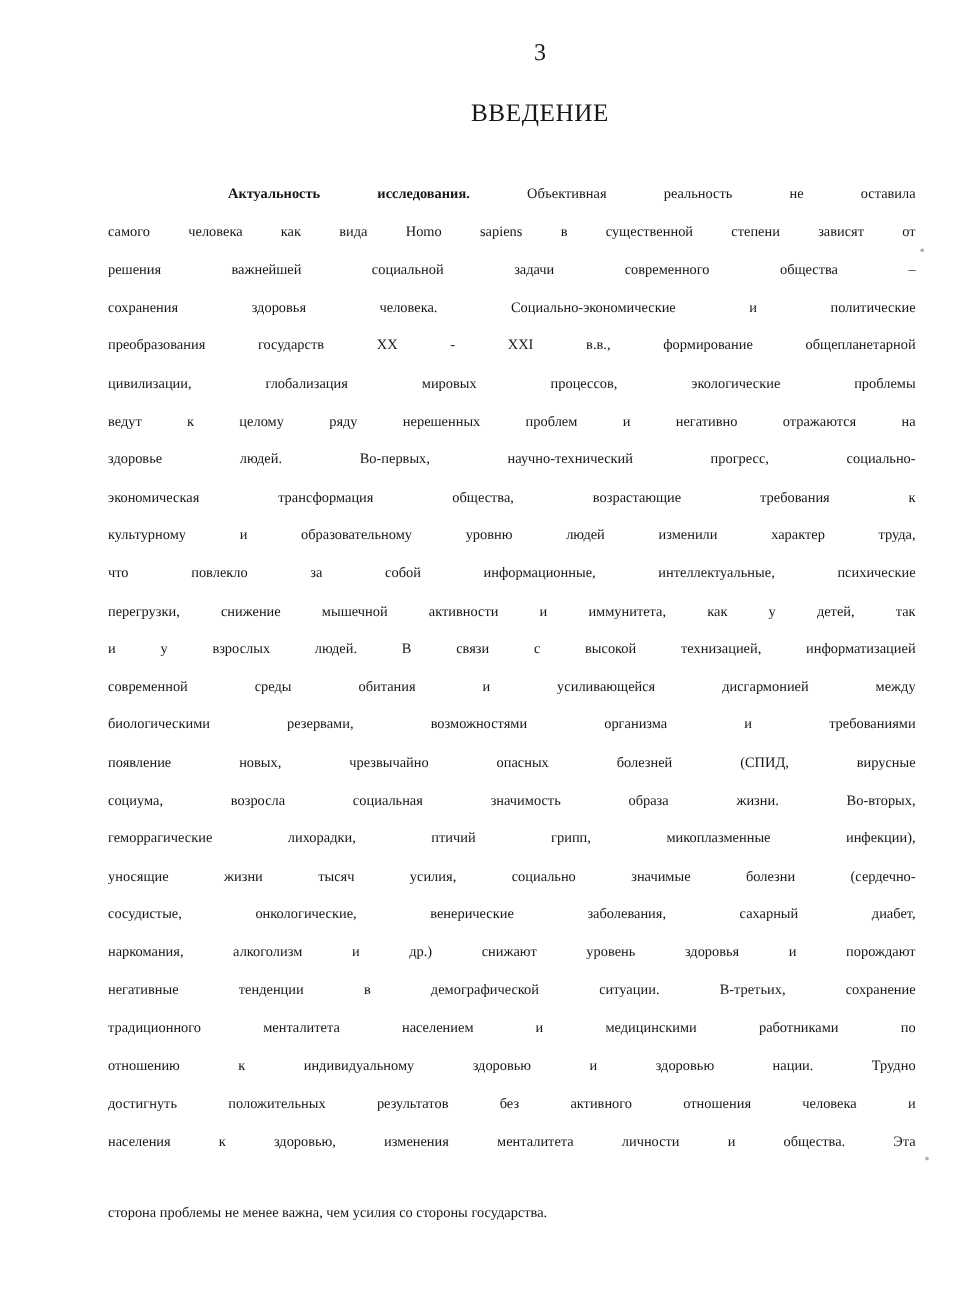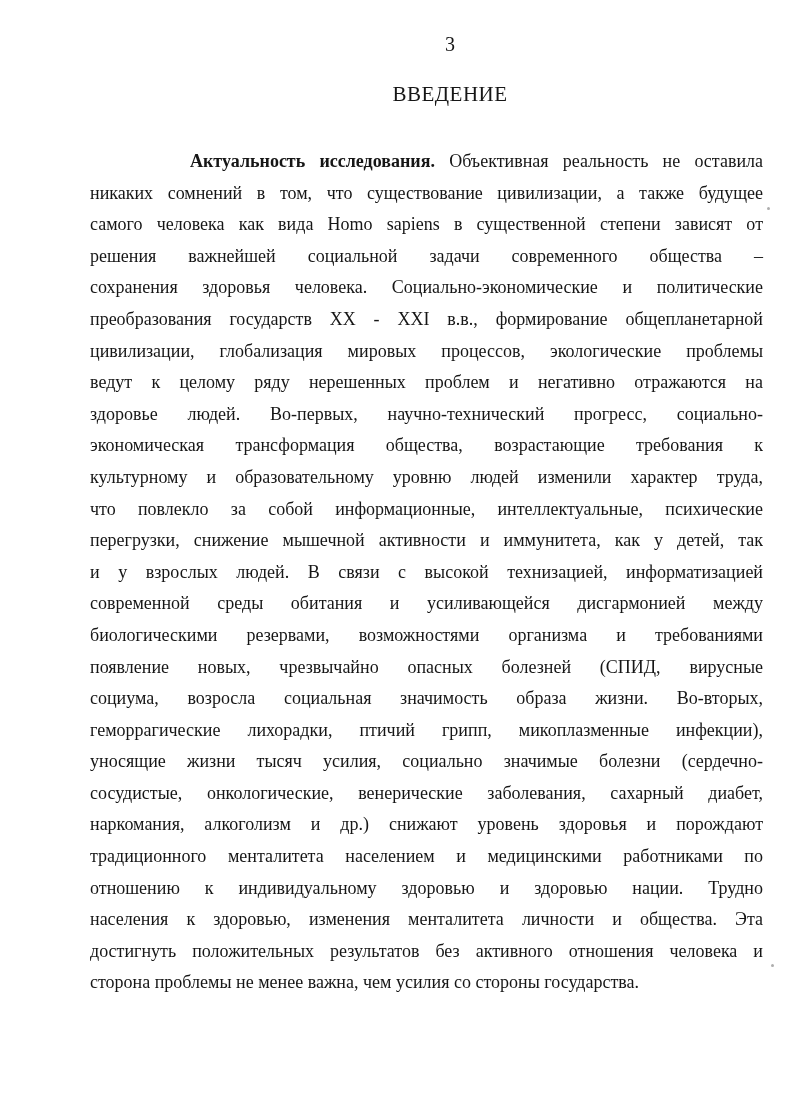--- a/index.html
+++ b/index.html
@@ -34,32 +34,32 @@
     text-align: center;
     font-size: 21px;
     font-weight: 400;
     letter-spacing: 0.5px;
   }
   .para {
     position: absolute;
     top: 146px;
     left: 90px;
     width: 673px;
-    font-size: 18px;
+    font-size: 12px;
     line-height: 31.6px;
   }
   .line {
     text-align: justify;
     text-align-last: justify;
     white-space: nowrap;
     height: 31.6px;
     overflow: visible;
   }
   .line.first { text-indent: 100px; }
-  .line.last { text-align-last: left; }
+  .line.last { text-align-last: left; margin-top: 28px; }
   .bold { font-weight: 700; }
   .speck {
     position: absolute;
     width: 3px;
     height: 3px;
     border-radius: 50%;
     background: #8a8a8a;
     opacity: 0.7;
   }
 </style>
@@ -71,45 +71,45 @@
   <div class="page-number">3</div>
 
   <h1 class="doc-title">ВВЕДЕНИЕ</h1>
 
   <div class="para">
     <div class="line first">
       <span class="bold">Актуальность исследования.</span>
        <span>Объективная реальность не оставила</span>
     </div>
     <div>
-        <div class="line">никаких сомнений в том, что существование цивилизации, а также будущее</div>
         <div class="line">самого человека как вида Homo sapiens в существенной степени зависят от</div>
         <div class="line">решения важнейшей социальной задачи современного общества –</div>
         <div class="line">сохранения здоровья человека. Социально-экономические и политические</div>
         <div class="line">преобразования государств XX - XXI в.в., формирование общепланетарной</div>
         <div class="line">цивилизации, глобализация мировых процессов, экологические проблемы</div>
         <div class="line">ведут к целому ряду нерешенных проблем и негативно отражаются на</div>
         <div class="line">здоровье людей. Во-первых, научно-технический прогресс, социально-</div>
         <div class="line">экономическая трансформация общества, возрастающие требования к</div>
         <div class="line">культурному и образовательному уровню людей изменили характер труда,</div>
         <div class="line">что повлекло за собой информационные, интеллектуальные, психические</div>
         <div class="line">перегрузки, снижение мышечной активности и иммунитета, как у детей, так</div>
         <div class="line">и у взрослых людей. В связи с высокой технизацией, информатизацией</div>
         <div class="line">современной среды обитания и усиливающейся дисгармонией между</div>
         <div class="line">биологическими резервами, возможностями организма и требованиями</div>
         <div class="line">появление новых, чрезвычайно опасных болезней (СПИД, вирусные</div>
         <div class="line">социума, возросла социальная значимость образа жизни. Во-вторых,</div>
         <div class="line">геморрагические лихорадки, птичий грипп, микоплазменные инфекции),</div>
         <div class="line">уносящие жизни тысяч усилия, социально значимые болезни (сердечно-</div>
         <div class="line">сосудистые, онкологические, венерические заболевания, сахарный диабет,</div>
         <div class="line">наркомания, алкоголизм и др.) снижают уровень здоровья и порождают</div>
+        <div class="line">негативные тенденции в демографической ситуации. В-третьих, сохранение</div>
         <div class="line">традиционного менталитета населением и медицинскими работниками по</div>
         <div class="line">отношению к индивидуальному здоровью и здоровью нации. Трудно</div>
+        <div class="line">достигнуть положительных результатов без активного отношения человека и</div>
         <div class="line">населения к здоровью, изменения менталитета личности и общества. Эта</div>
-        <div class="line">достигнуть положительных результатов без активного отношения человека и</div>
       </div>
     <div class="line last">сторона проблемы не менее важна, чем усилия со стороны государства.</div>
   </div>
 
   <div class="speck" style="left:767px; top:207px;"></div>
   <div class="speck" style="left:771px; top:964px;"></div>
 
 </div>
 
 </body></html>

